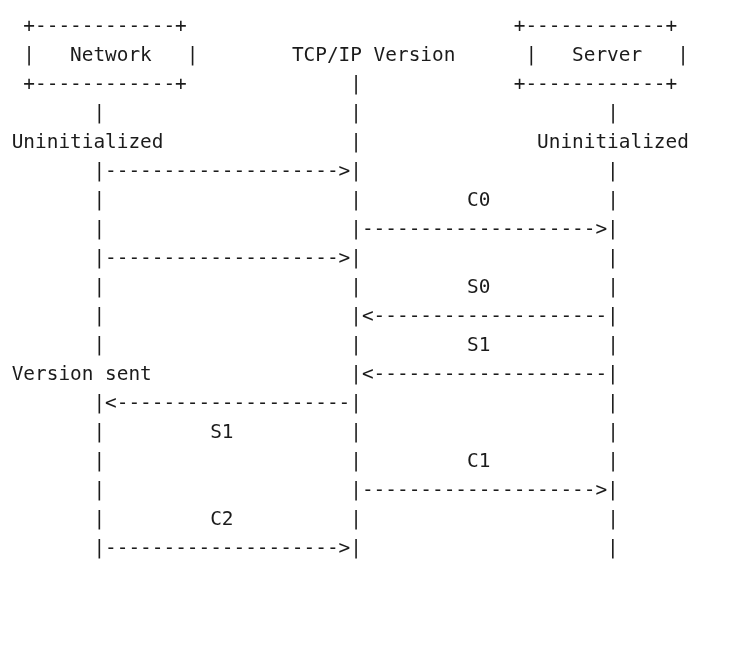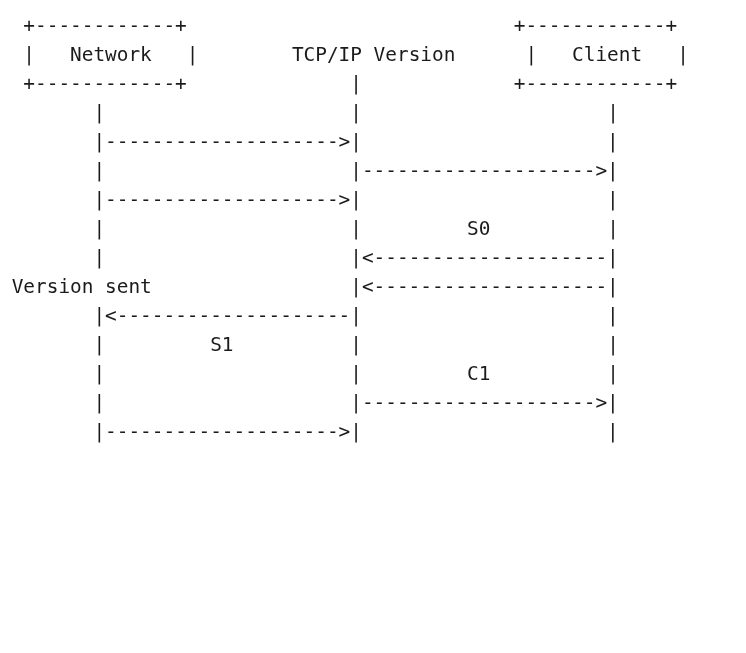--- a/index.html
+++ b/index.html
@@ -36,27 +36,31 @@
   .row {
     display: block;
     height: 29px;
     white-space: pre;
   }
 </style>
 </head>
 <body>
 
 <pre id="ascii-diagram"><span class="row">  <span>+------------+</span>                            <span>+------------+</span>
-</span><span class="row">  <span>|   Network   |</span>        <span>TCP/IP Version</span>      <span>|   Client   |</span>
+</span><span class="row">  <span>|   Network   |</span>        <span>TCP/IP Version</span>      <span>|   Server   |</span>
 </span><span class="row">  <span>+------------+</span>              <span>|</span>             <span>+------------+</span>
 </span><span class="row">        <span>|</span>                     <span>|</span>                     <span>|</span>
+</span><span class="row"> <span>Uninitialized</span>                <span>|</span>               <span>Uninitialized</span>
 </span><span class="row">        <span>|--------------------&gt;|</span>                     <span>|</span>
+</span><span class="row">        <span>|</span>                     <span>|</span>         <span>C0</span>          <span>|</span>
 </span><span class="row">        <span>|</span>                     <span>|--------------------&gt;|</span>
 </span><span class="row">        <span>|--------------------&gt;|</span>                     <span>|</span>
 </span><span class="row">        <span>|</span>                     <span>|</span>         <span>S0</span>          <span>|</span>
 </span><span class="row">        <span>|</span>                     <span>|&lt;--------------------|</span>
+</span><span class="row">        <span>|</span>                     <span>|</span>         <span>S1</span>          <span>|</span>
 </span><span class="row"> <span>Version sent</span>                 <span>|&lt;--------------------|</span>
 </span><span class="row">        <span>|&lt;--------------------|</span>                     <span>|</span>
 </span><span class="row">        <span>|</span>         <span>S1</span>          <span>|</span>                     <span>|</span>
 </span><span class="row">        <span>|</span>                     <span>|</span>         <span>C1</span>          <span>|</span>
 </span><span class="row">        <span>|</span>                     <span>|--------------------&gt;|</span>
+</span><span class="row">        <span>|</span>         <span>C2</span>          <span>|</span>                     <span>|</span>
 </span><span class="row">        <span>|--------------------&gt;|</span>                     <span>|</span>
 </span></pre>
 
 </body></html>

